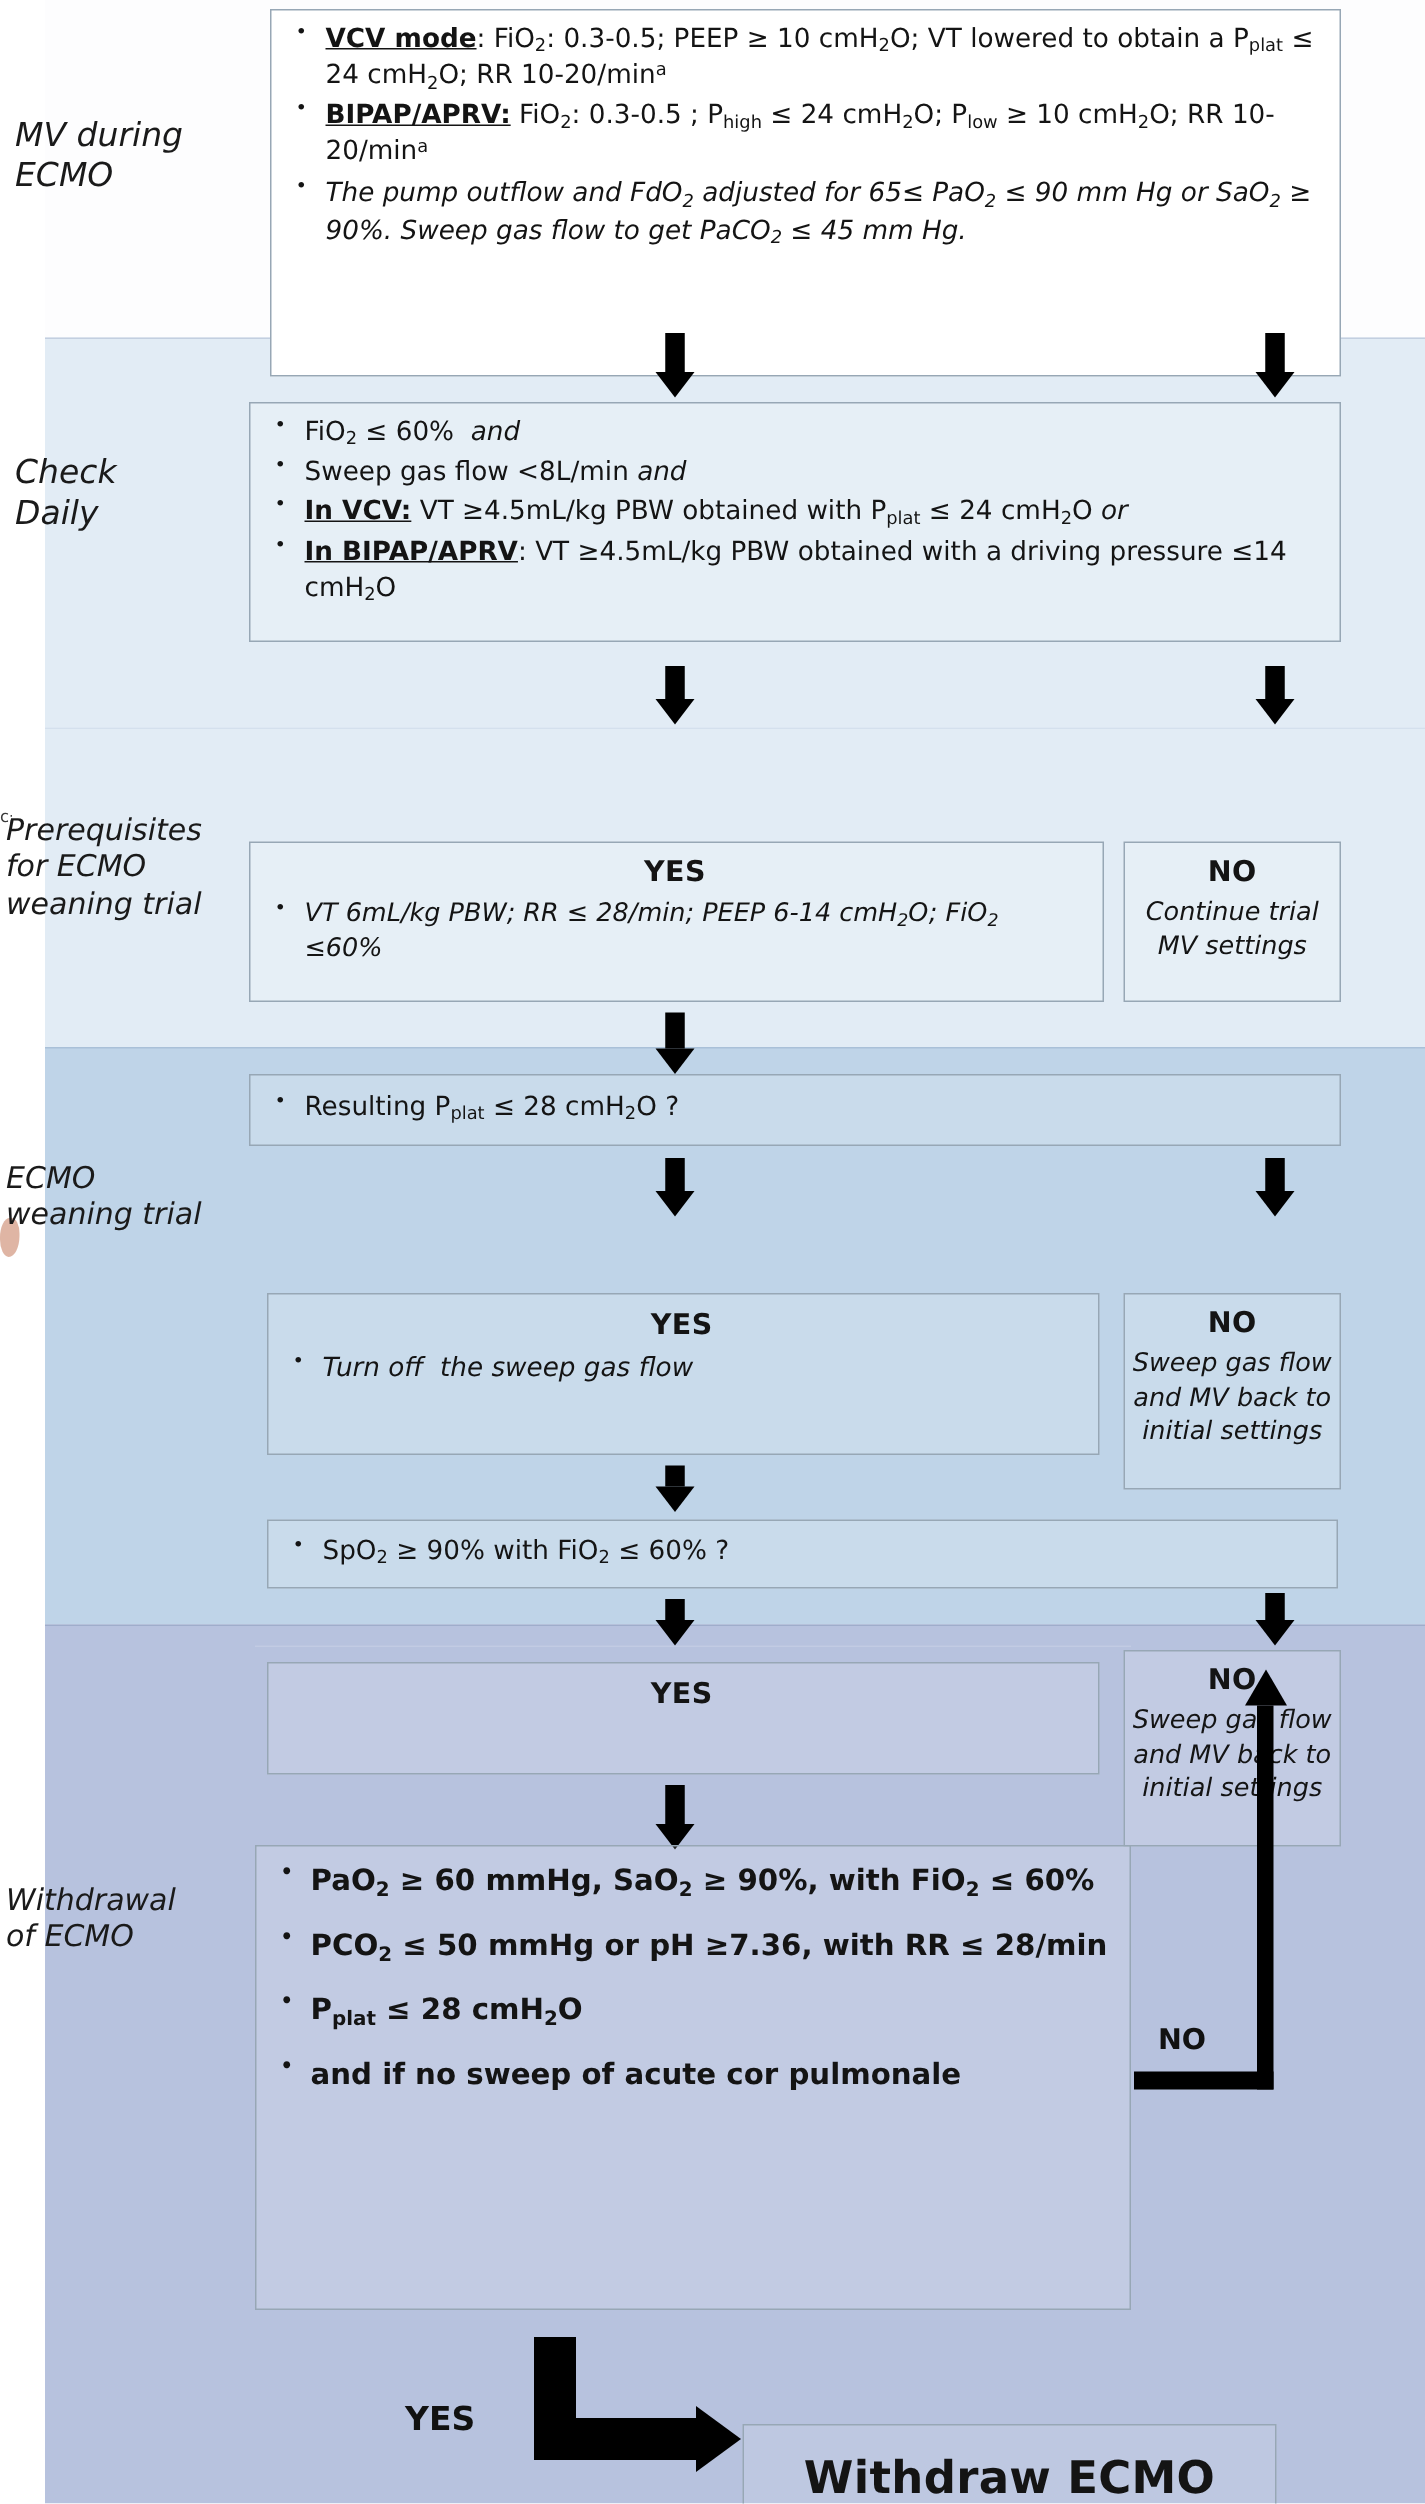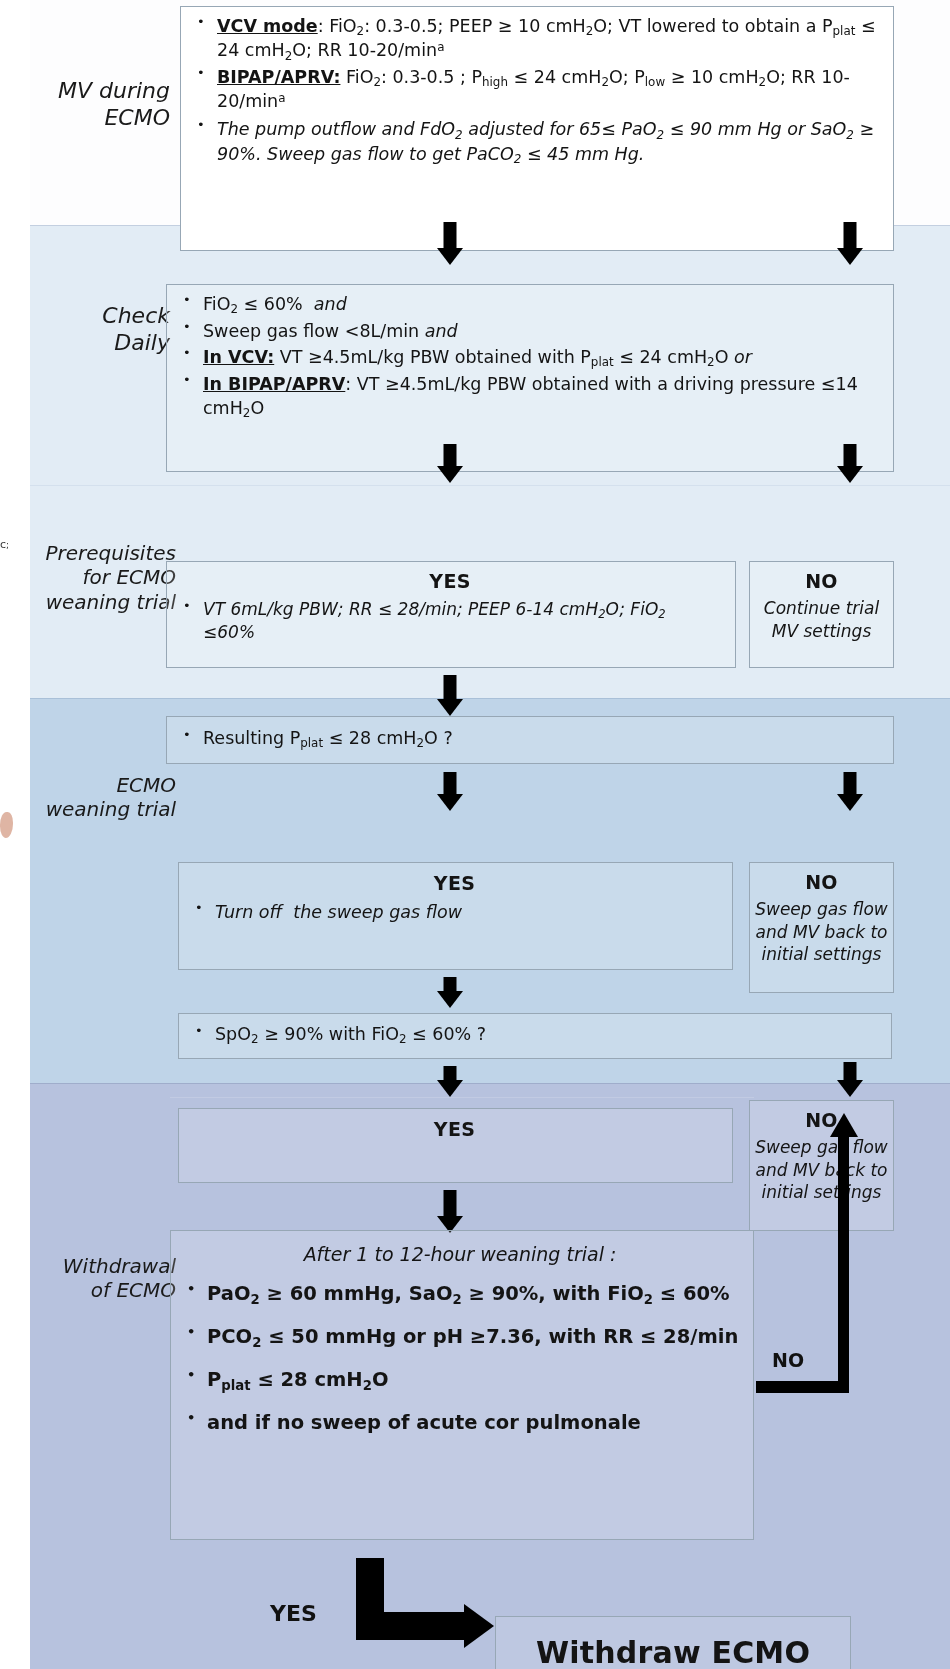--- a/index.html
+++ b/index.html
@@ -38,21 +38,21 @@
     position: absolute;
     left: 30px; width: 920px; height: 1px;
     background: #c3cfe0;
   }
 
   
   .stage-label {
     position: absolute;
     left: 10px;
     width: 160px;
-    text-align: right;
+    text-align: left;
     font-style: italic;
     font-weight: 400;
     color: #1a1a1a;
     font-family: "DejaVu Sans", sans-serif;
     line-height: 1.22;
   }
 
   
   .box {
     position: absolute;
@@ -215,21 +215,21 @@
 
   <div class="arrow-down" style="left:450px;top:222px;">
     <div class="shaft" style="width:13px;height:26px;"></div>
     <div class="head" style="top:26px;"></div>
   </div>
   <div class="arrow-down" style="left:850px;top:222px;">
     <div class="shaft" style="width:13px;height:26px;"></div>
     <div class="head" style="top:26px;"></div>
   </div>
 
-  <div class="box shade-light" style="left:166px;top:284px;width:728px;height:188px;">
+  <div class="box shade-light" style="left:166px;top:268px;width:728px;height:160px;">
     <div class="box-inner" style="font-size:17.5px;line-height:1.40;">
       <ul class="blist">
         <li>FiO<sub>2</sub> ≤ 60%&nbsp; <span class="i">and</span></li>
         <li>Sweep gas flow &lt;8L/min <span class="i">and</span></li>
         <li><span class="u">In VCV:</span> VT ≥4.5mL/kg PBW obtained with P<sub>plat</sub> ≤ 24 cmH<sub>2</sub>O <span class="i">or</span></li>
         <li><span class="u">In BIPAP/APRV</span>: VT ≥4.5mL/kg PBW obtained with a driving pressure ≤14 cmH<sub>2</sub>O</li>
       </ul>
     </div>
   </div>
 
@@ -344,21 +344,20 @@
   <div class="box shade-light" style="left:166px;top:1100px;width:588px;height:0px;border:none;"></div>
 
   <div class="box shade-light" style="left:170px;top:1097px;width:584px;height:1px;border:none;"></div>
 
   <div class="box shade-light" style="left:170px;top:1097px;width:0;height:0;border:none;"></div>
 
   <div class="box shade-light" style="left:170px;top:1097px;width:0;height:0;border:none;"></div>
 
   <div class="box shade-light" style="left:170px;top:1230px;width:584px;height:310px;">
     <div class="box-inner" style="font-size:19.5px;line-height:1.38;padding:10px 14px 10px 10px;">
-      <div class="centered-italic" style="font-size:19px;margin-bottom:14px;">After 1 to 12-hour weaning trial :</div>
       <ul class="blist" style="font-weight:700;">
         <li style="margin-bottom:16px;">PaO<sub>2</sub> ≥ 60 mmHg, SaO<sub>2</sub> ≥ 90%, with FiO<sub>2</sub> ≤ 60%</li>
         <li style="margin-bottom:16px;">PCO<sub>2</sub> ≤ 50 mmHg or pH ≥7.36, with RR ≤ 28/min</li>
         <li style="margin-bottom:16px;">P<sub>plat</sub> ≤ 28 cmH<sub>2</sub>O</li>
         <li>and if no sweep of acute cor pulmonale</li>
       </ul>
     </div>
   </div>
 
   <div class="arrow-up" style="left:838px;top:1113px;width:11px;height:280px;">

